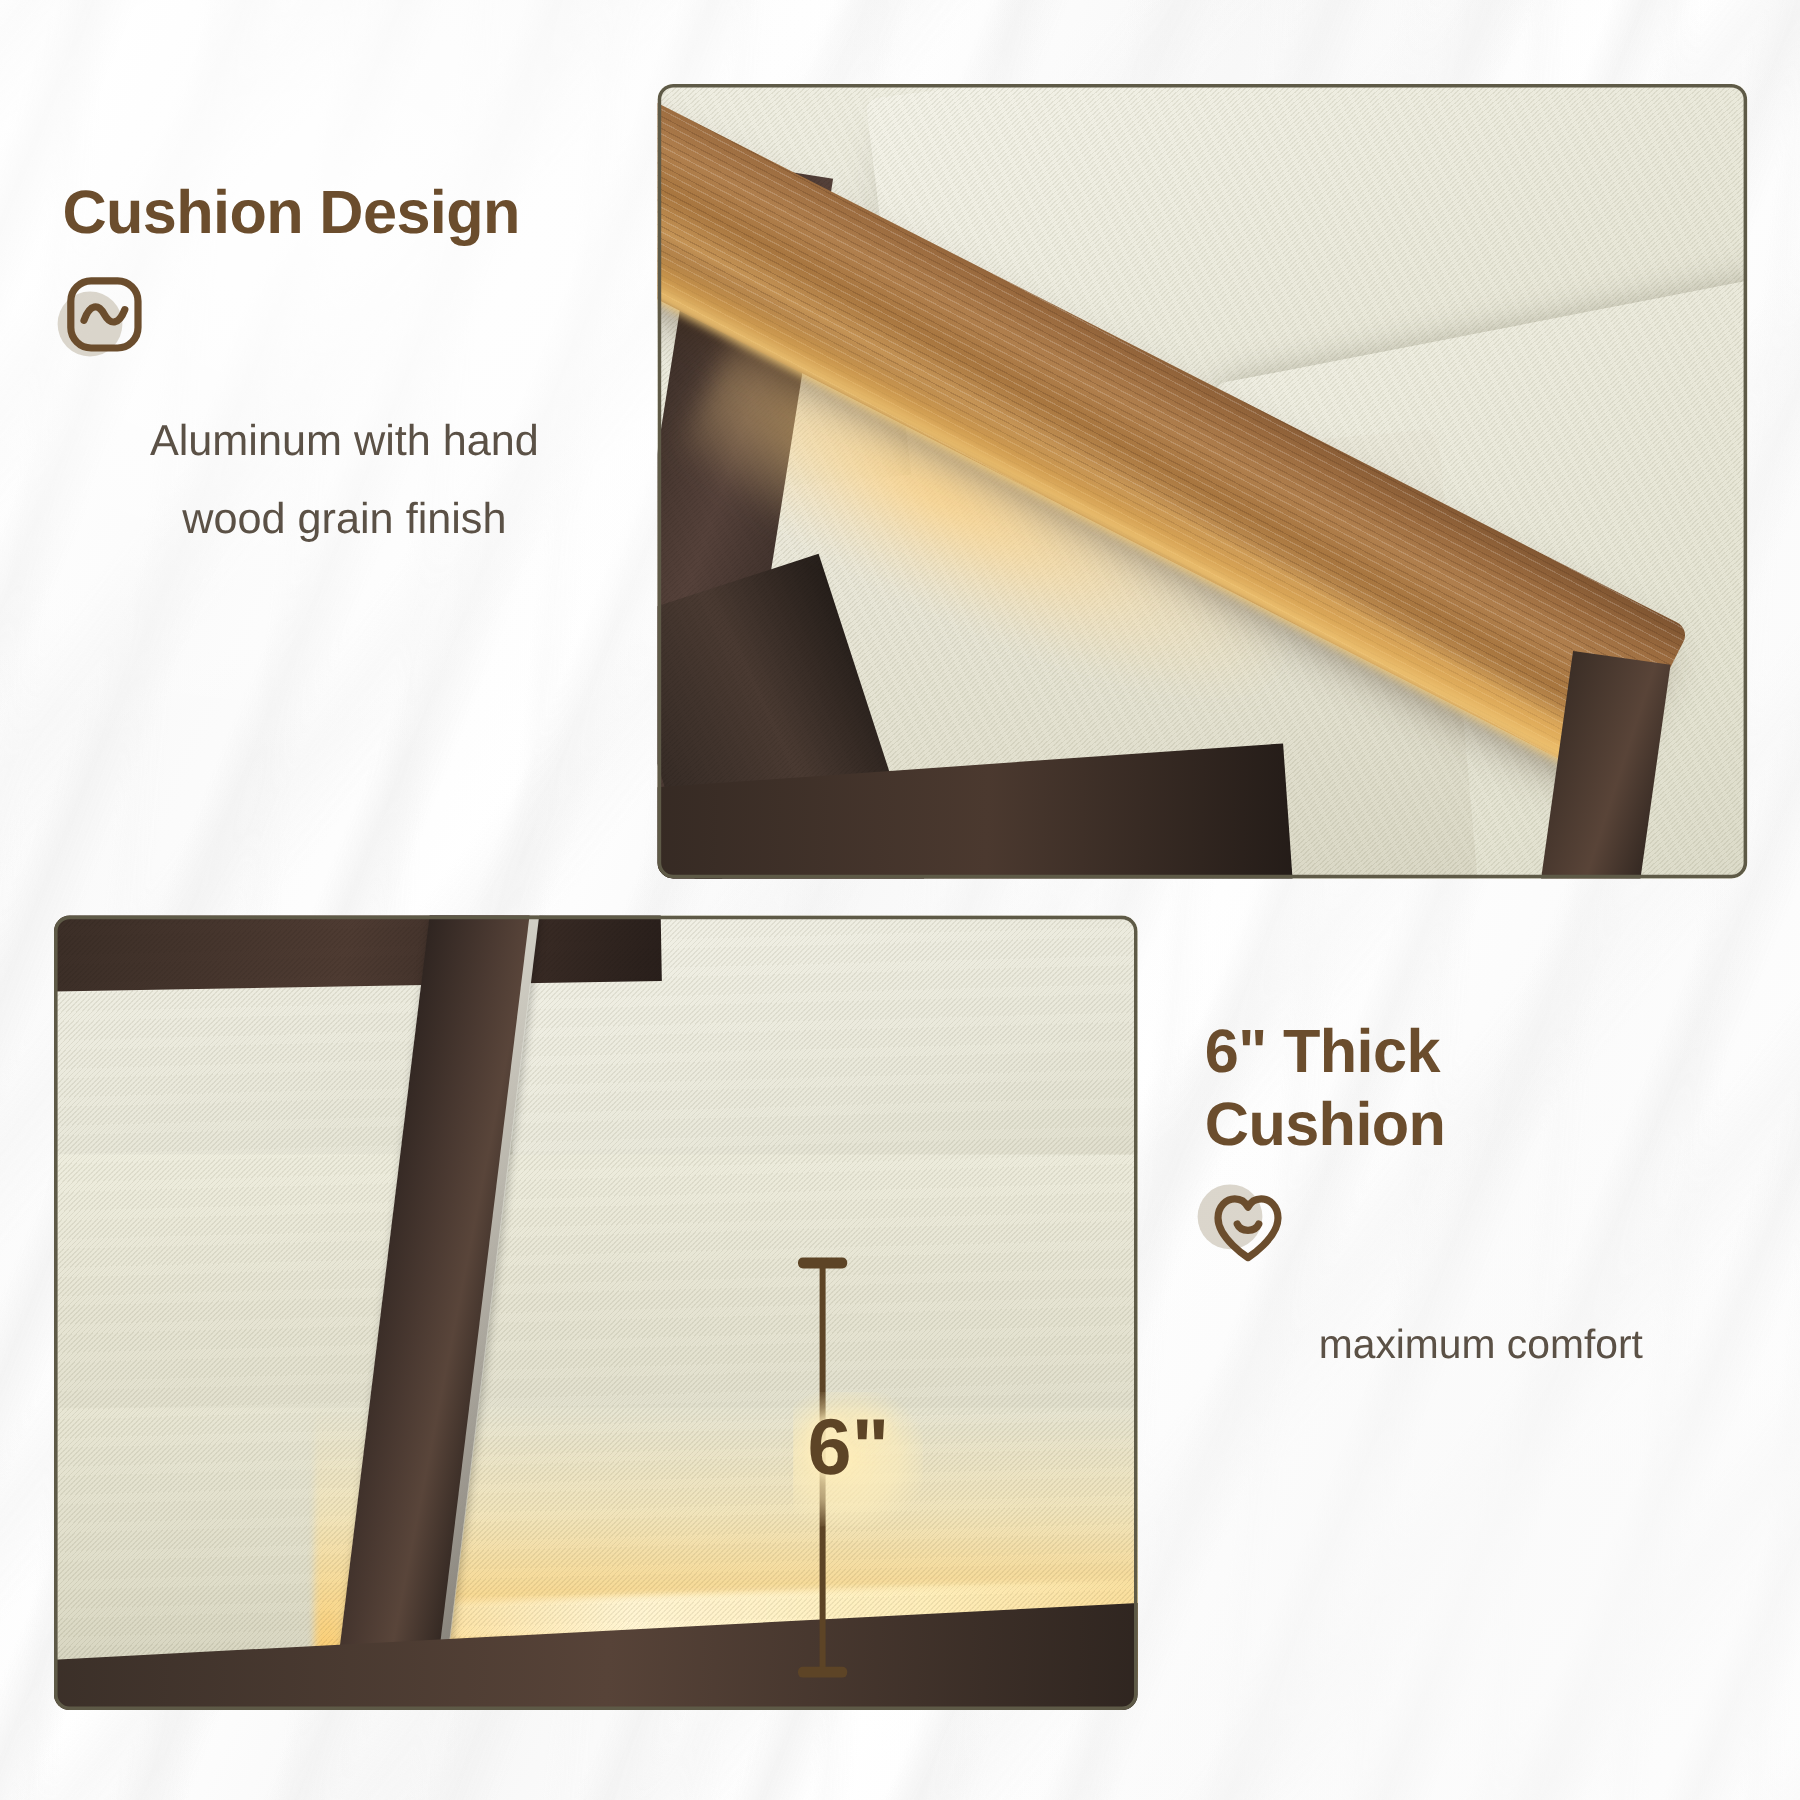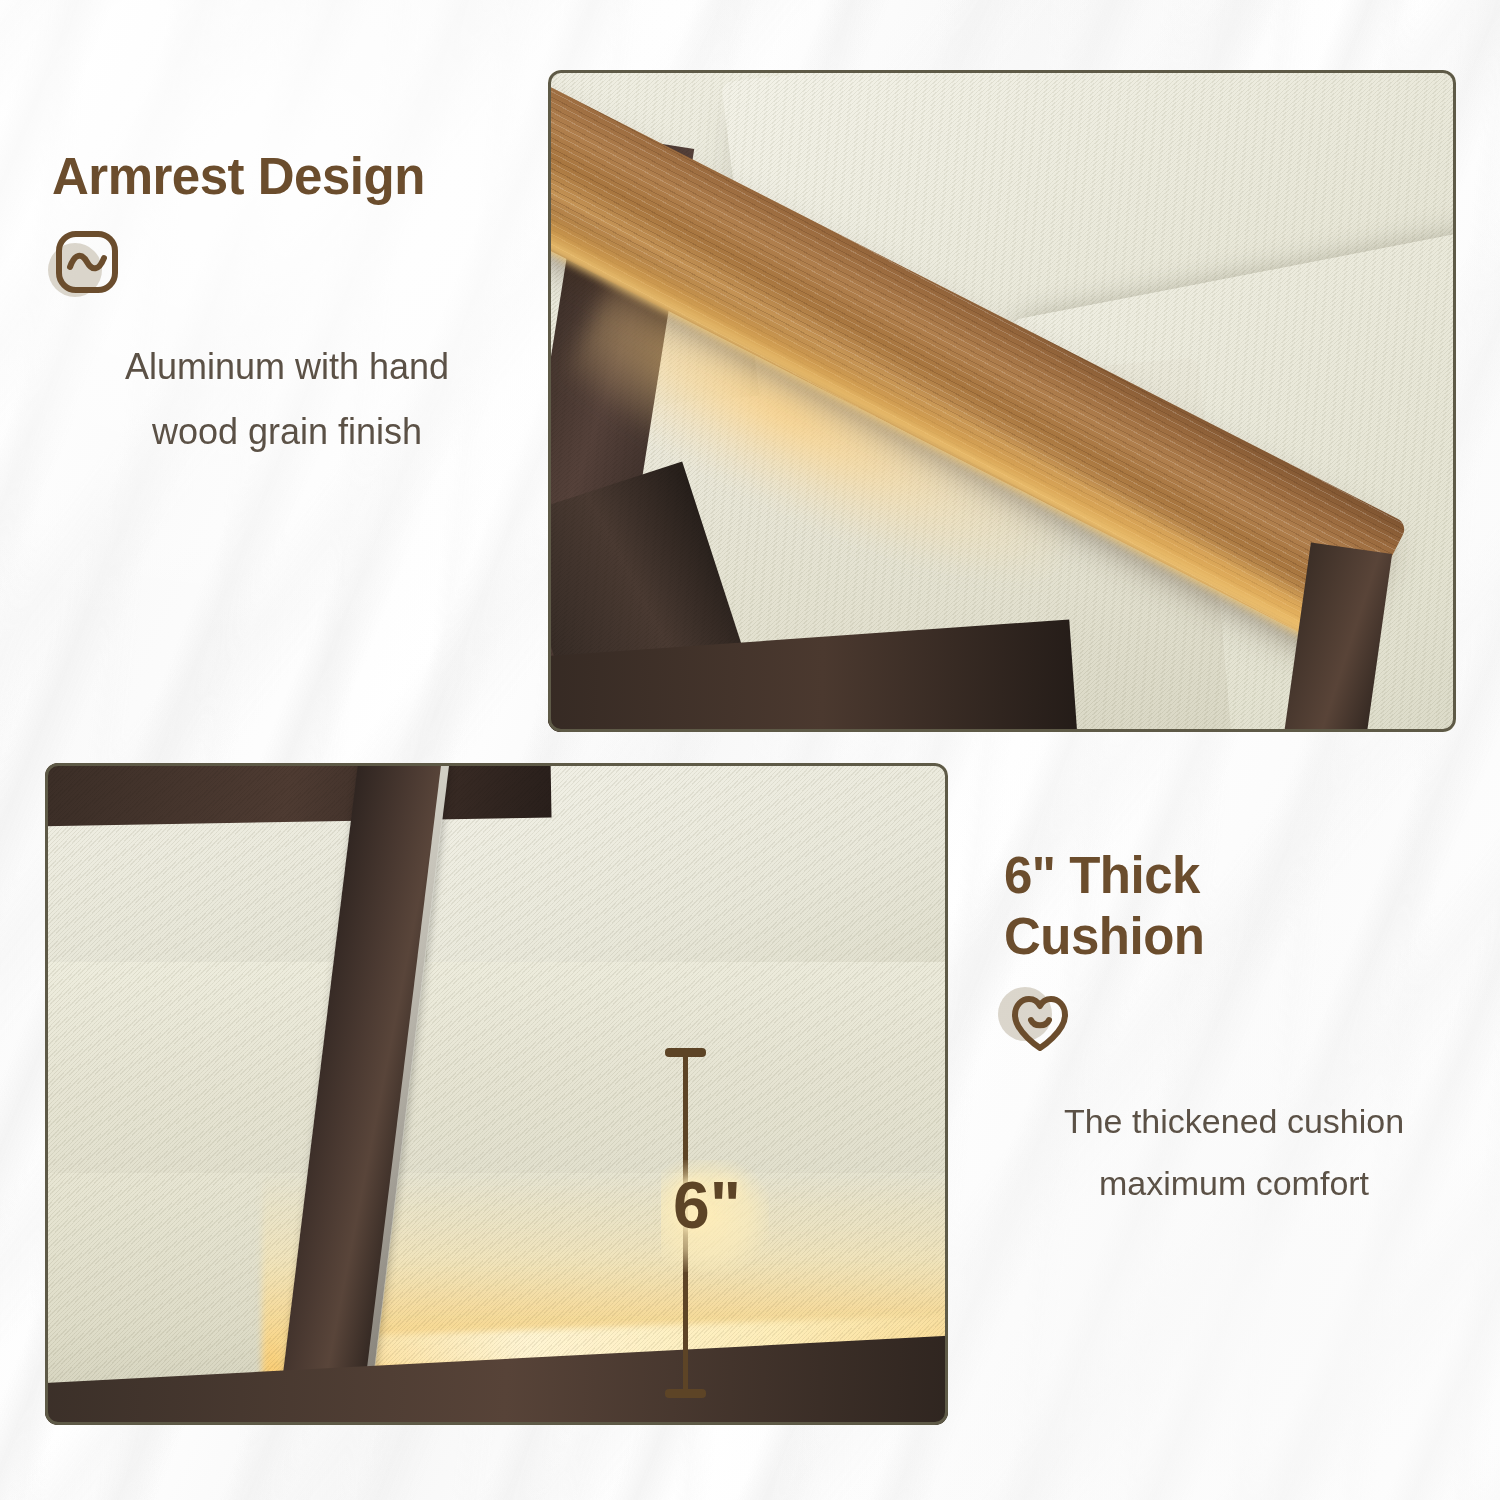--- a/index.html
+++ b/index.html
@@ -363,21 +363,21 @@
     <div class="dim-line"></div>
     <div class="dim-cap top"></div>
     <div class="dim-cap bottom"></div>
     <div class="dim-label-bg"></div>
     <div class="dim-label">6"</div>
   </div>
 
   <div class="text-block" id="block-armrest">
 
     <div class="heading">
-      <span class="hl">Armrest Design</span>
+      <span class="hl">Cushion Design</span>
     </div>
 
     <div class="feature-icon" id="icon-wave">
       <div class="blob"></div>
       <svg width="72" height="72" viewBox="0 0 72 72" aria-hidden="true">
         <rect x="5" y="5" width="56" height="56" rx="17" ry="17" fill="none" stroke="#6b4d2d" stroke-width="6"></rect>
         <path d="M16 38 C 21 24, 28 24, 33 33 C 38 42, 45 42, 50 29" fill="none" stroke="#6b4d2d" stroke-width="6" stroke-linecap="round" stroke-linejoin="round"></path>
       </svg>
     </div>
 
@@ -398,18 +398,17 @@
       <div class="blob"></div>
       <svg width="72" height="72" viewBox="0 0 72 72" aria-hidden="true">
         <path d="M34 59 C 34 59, 9 43, 9 26 C 9 16, 16 10, 23 10
                  C 28 10, 32 13, 34 17 C 36 13, 40 10, 45 10
                  C 52 10, 59 16, 59 26 C 59 43, 34 59, 34 59 Z" fill="none" stroke="#6b4d2d" stroke-width="6" stroke-linejoin="round"></path>
         <path d="M25 31 C 28 38, 40 38, 43 31" fill="none" stroke="#6b4d2d" stroke-width="6" stroke-linecap="round"></path>
       </svg>
     </div>
 
     <div class="body-text">
-      <span class="bl">The thickened cushion</span>
       <span class="bl">maximum comfort</span>
     </div>
   </div>
 
 </div>
 
 </body></html>

